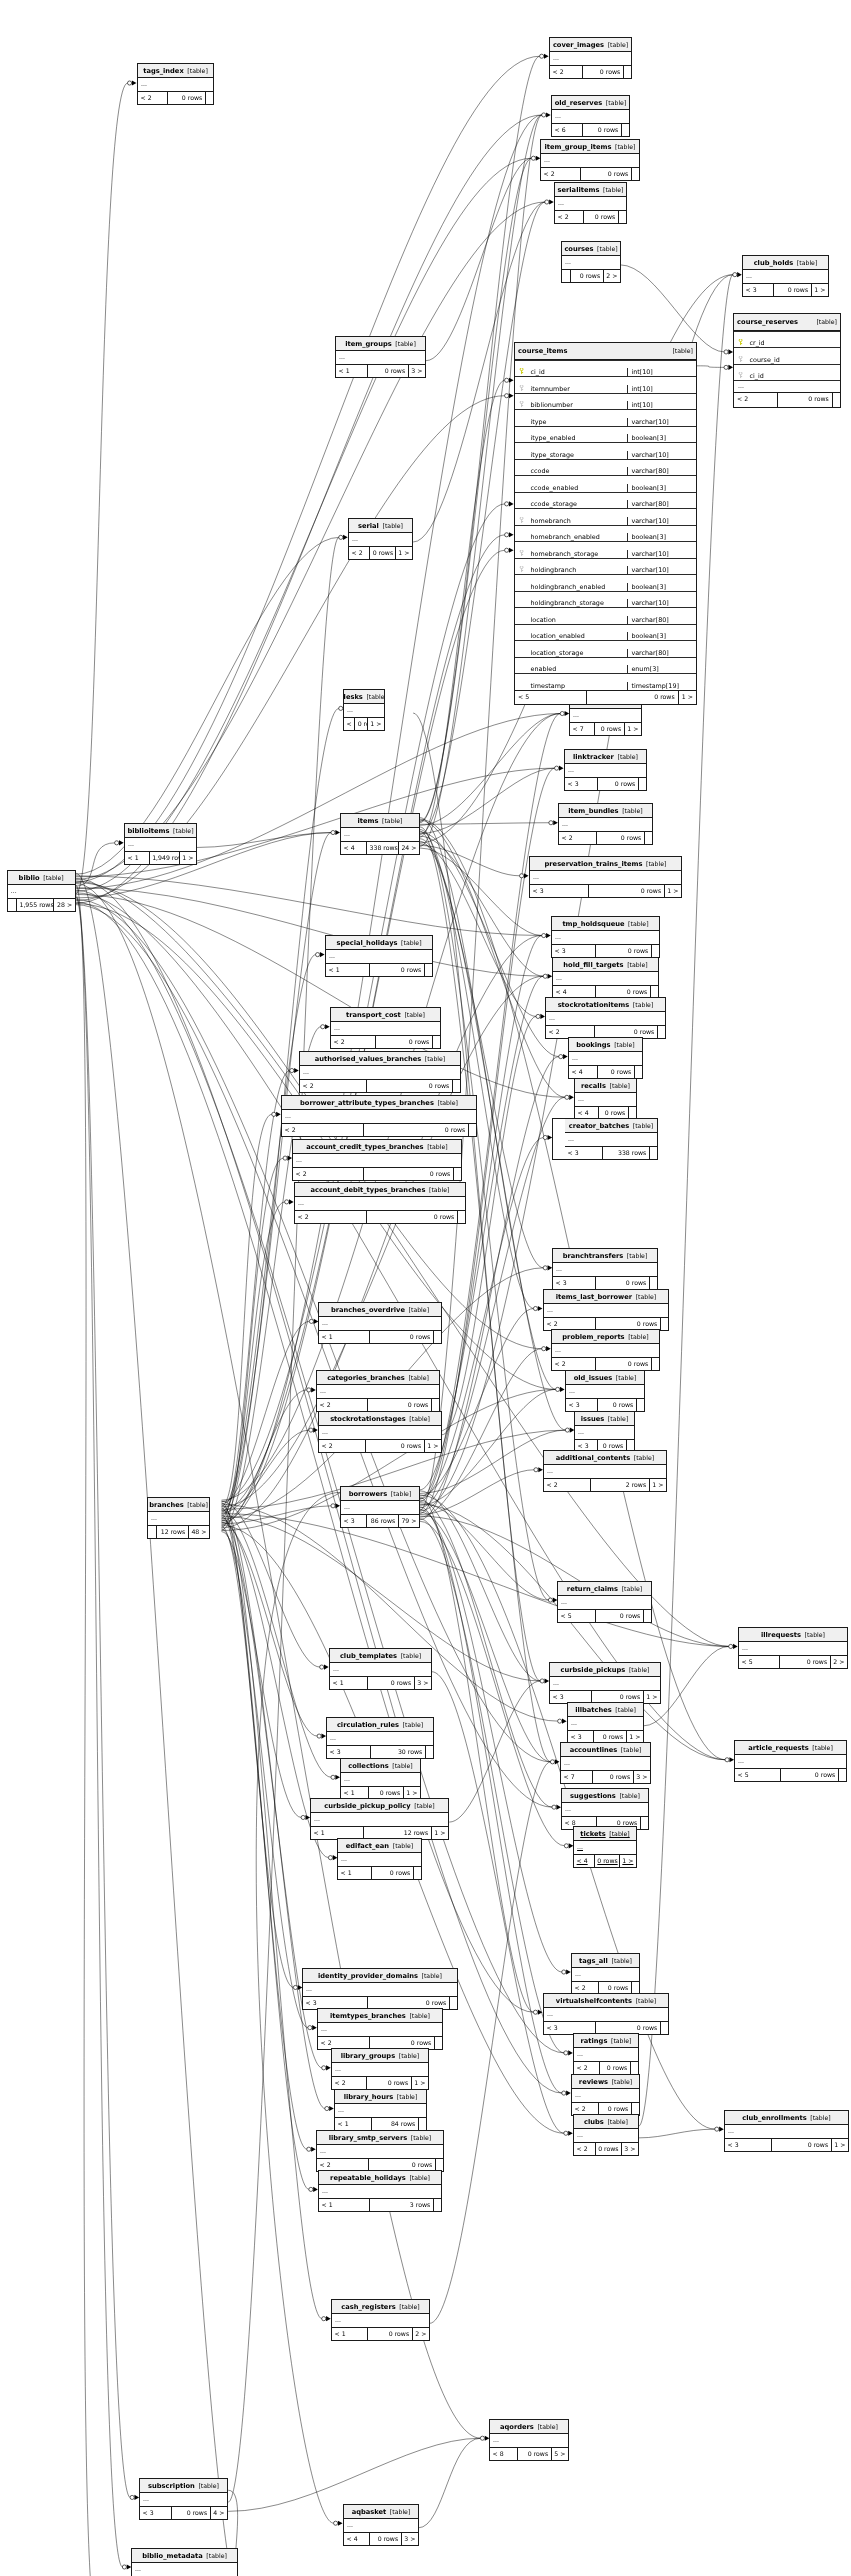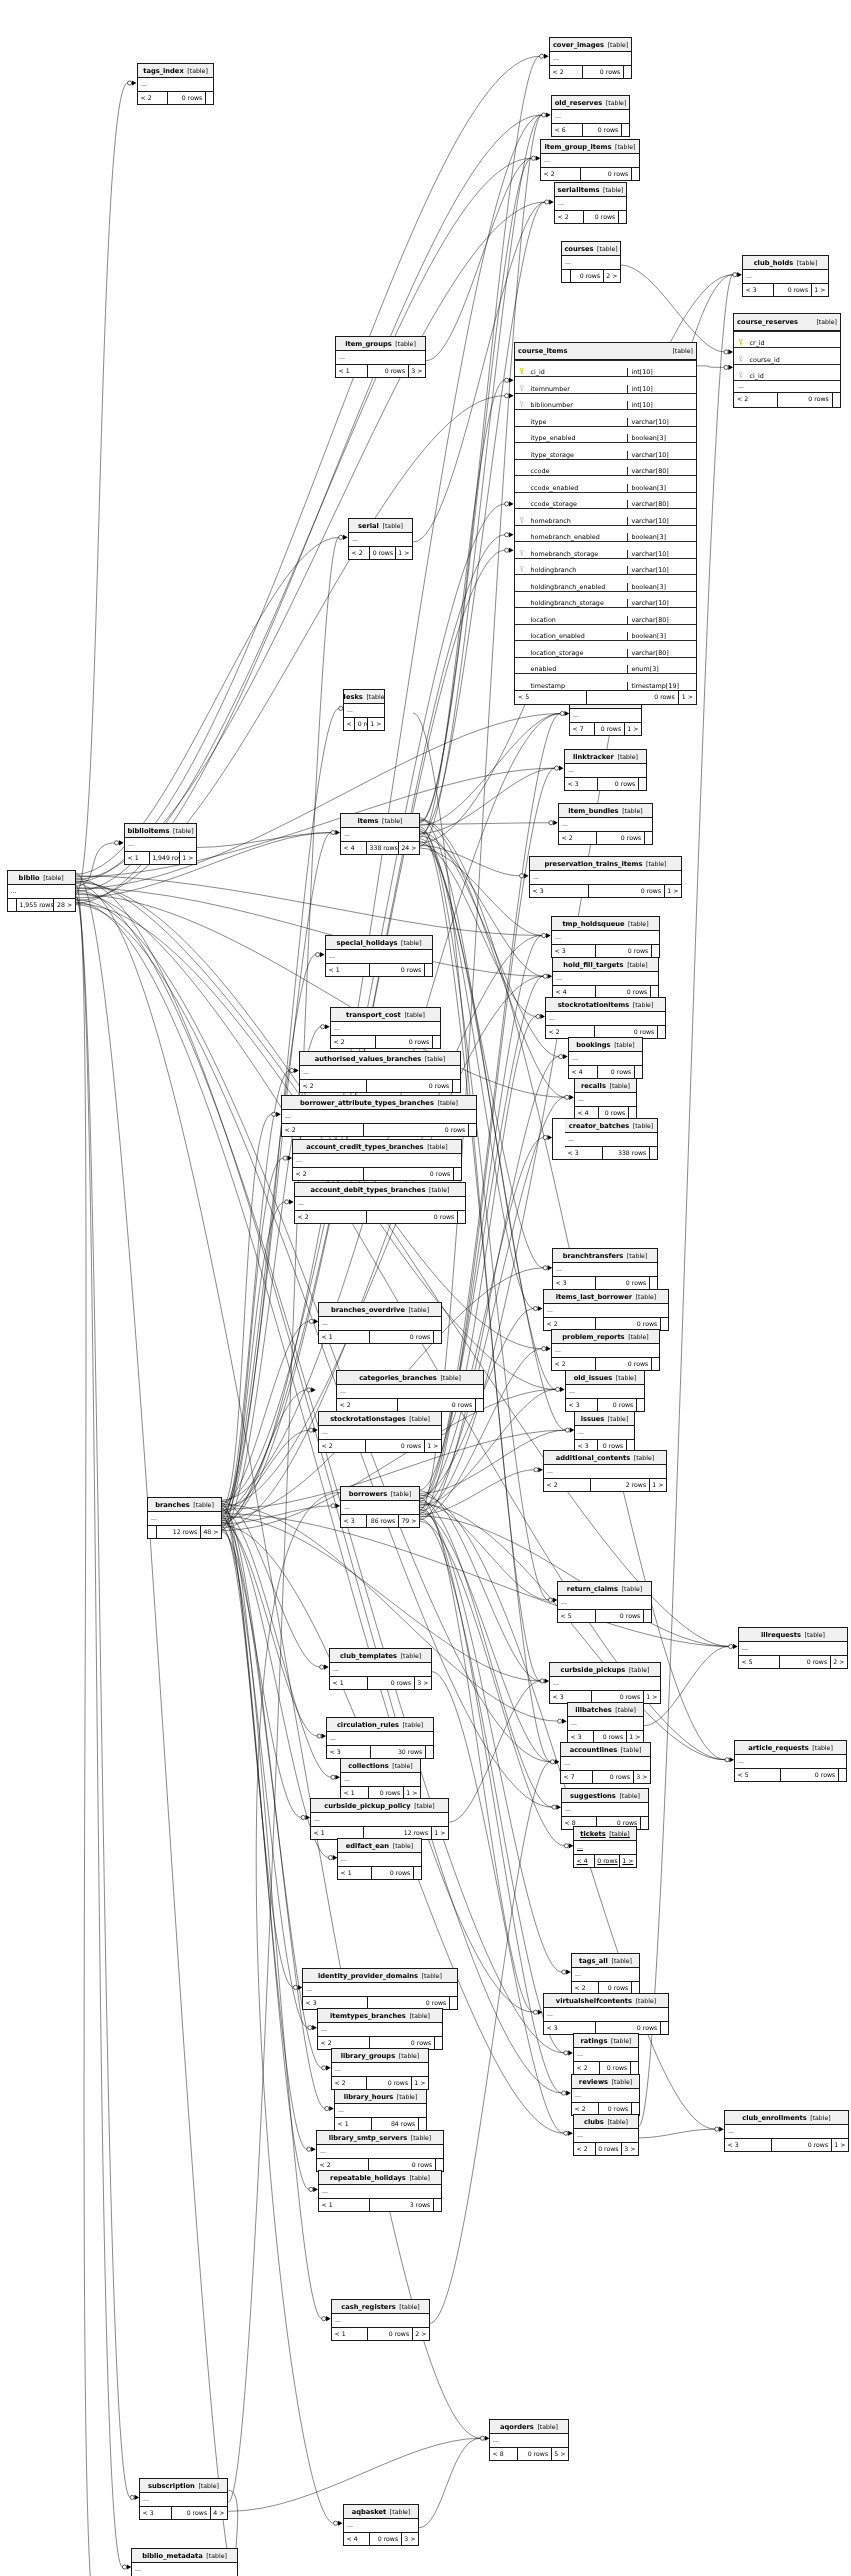--- a/index.html
+++ b/index.html
@@ -825,21 +825,21 @@
         <span class="nm">branches_overdrive</span>
         <span class="tag">[table]</span>
       </div>
       <div class="dots">...</div>
       <div class="stats">
         <span class="s-l">&lt; 1</span>
         <span class="s-m">0 rows</span>
         <span class="s-r cell-narrow"></span>
       </div>
     </div>
-    <div class="tbl" style="left: 316px; top: 1370px; width: 148px; margin-left: 20px;">
+    <div class="tbl" style="left: 316px; top: 1370px; width: 124px;">
       <div class="hdr">
         <span class="nm">categories_branches</span>
         <span class="tag">[table]</span>
       </div>
       <div class="dots">...</div>
       <div class="stats">
         <span class="s-l">&lt; 2</span>
         <span class="s-m">0 rows</span>
         <span class="s-r cell-narrow"></span>
       </div>
@@ -933,21 +933,21 @@
         <span class="nm">borrowers</span>
         <span class="tag">[table]</span>
       </div>
       <div class="dots">...</div>
       <div class="stats">
         <span class="s-l">&lt; 3</span>
         <span class="s-m">86 rows</span>
         <span class="s-r">79 &gt;</span>
       </div>
     </div>
-    <div class="tbl" style="left: 147px; top: 1497px; width: 75px;">
+    <div class="tbl" style="left: 147px; top: 1497px; width: 63px;">
       <div class="hdr">
         <span class="nm">branches</span>
         <span class="tag">[table]</span>
       </div>
       <div class="dots">...</div>
       <div class="stats">
         <span class="s-l cell-narrow"></span>
         <span class="s-m">12 rows</span>
         <span class="s-r">48 &gt;</span>
       </div>

